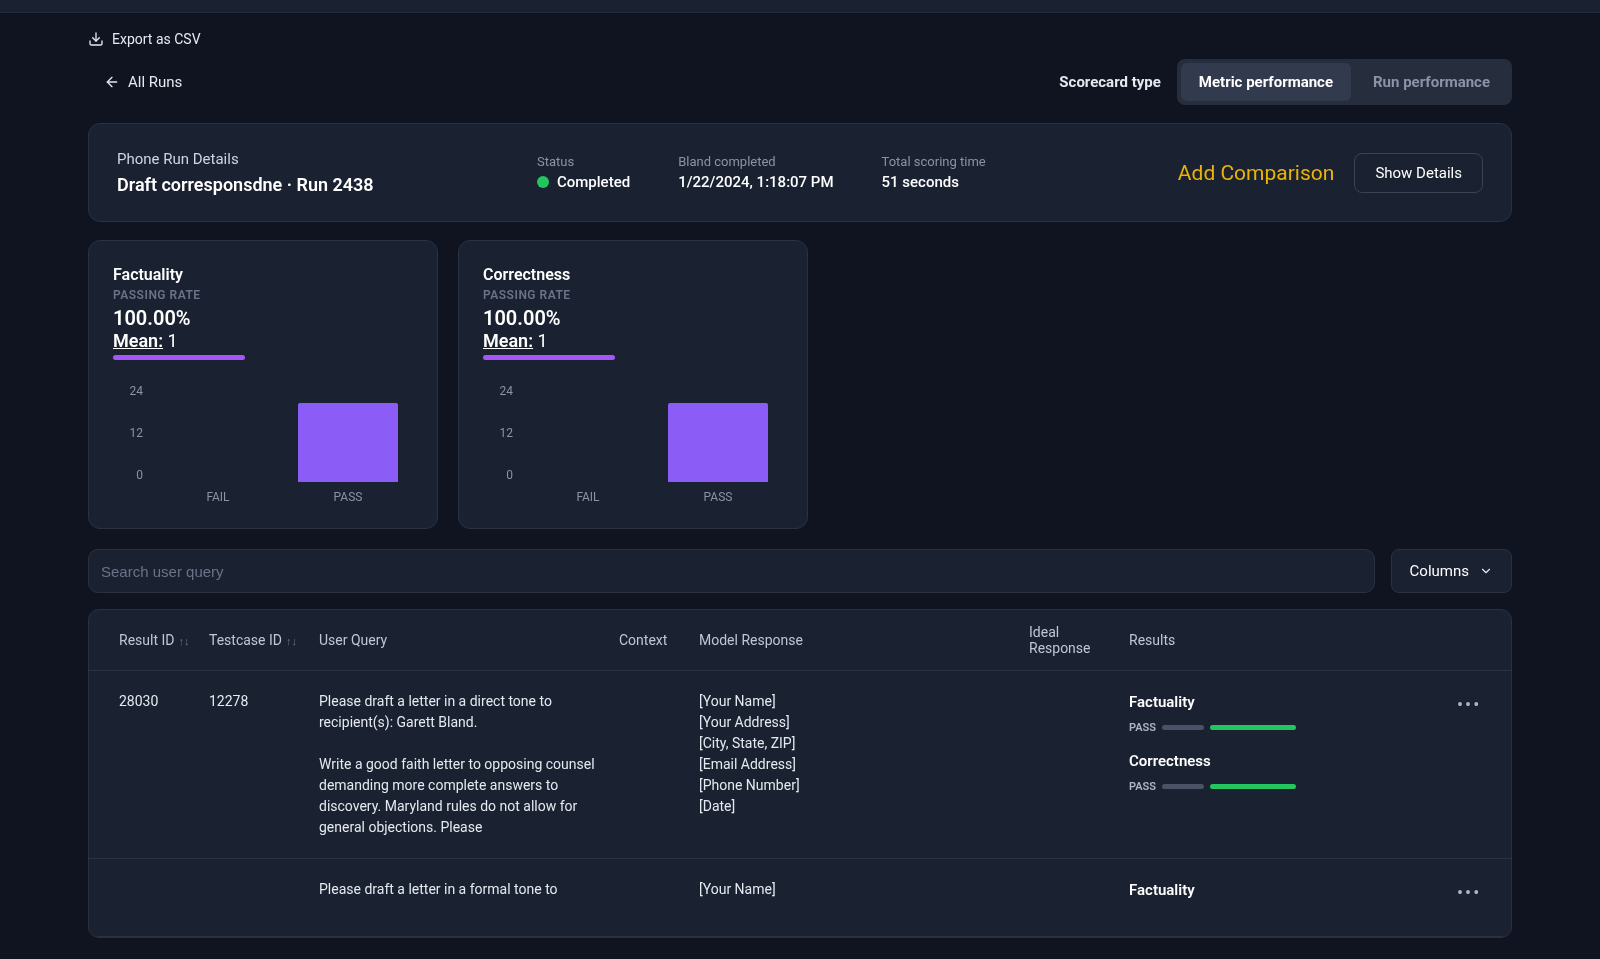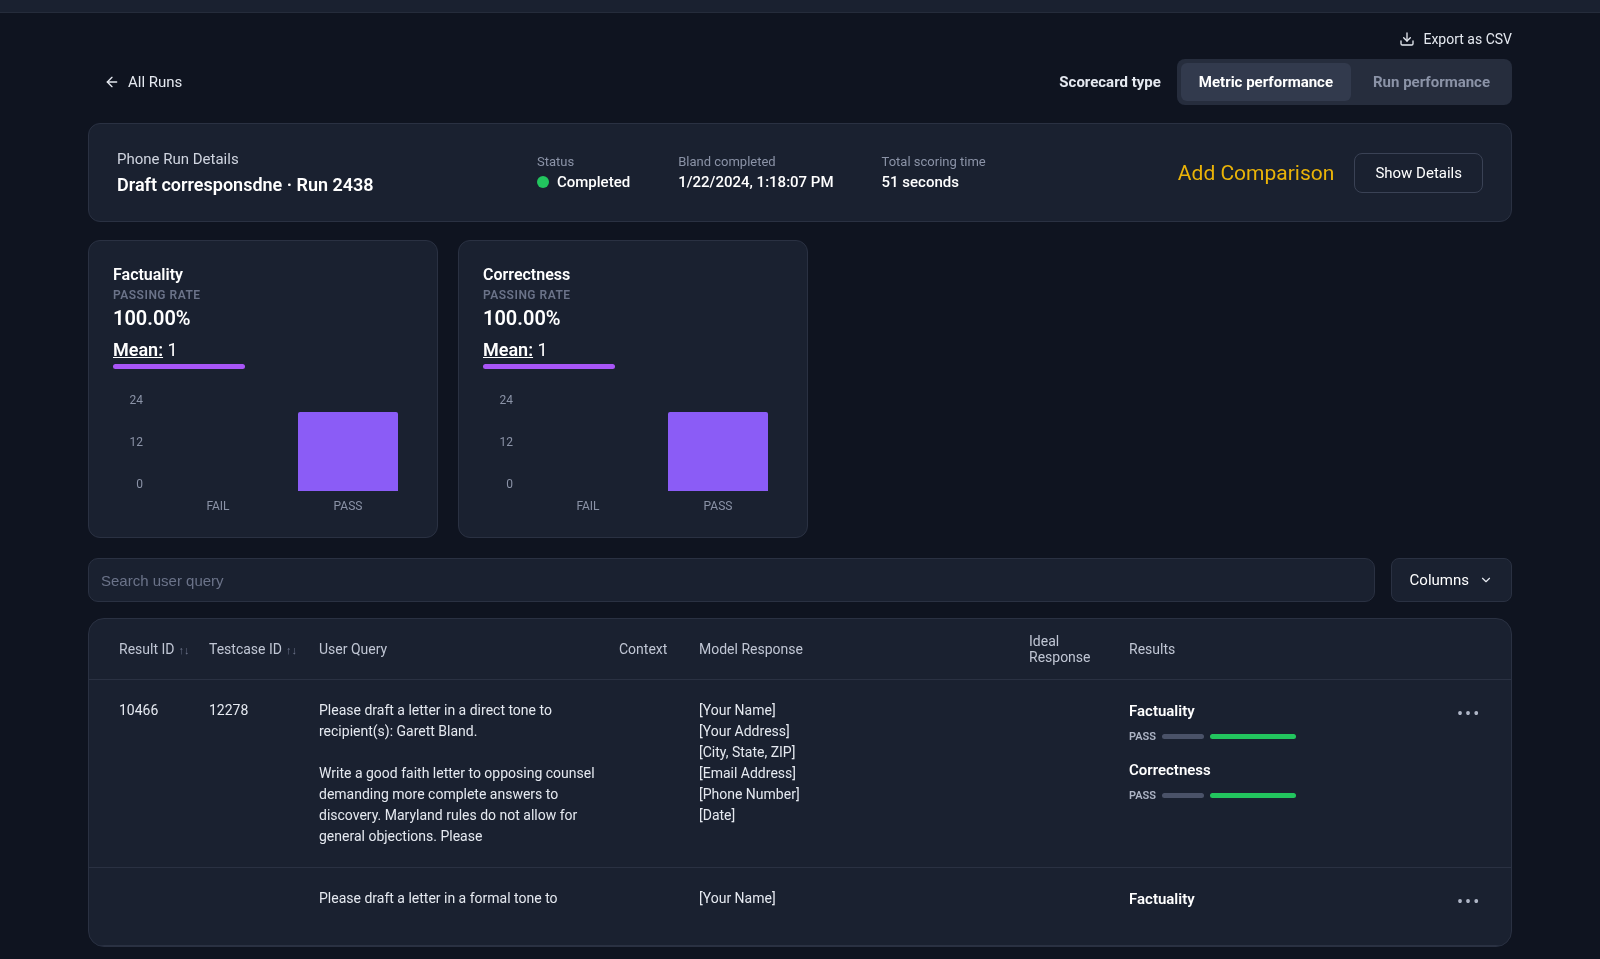--- a/index.html
+++ b/index.html
@@ -14,21 +14,20 @@
   .topbar {
     height: 13px;
     background: #1a2130;
     border-bottom: 1px solid #252c3b;
   }
   .page {
     padding: 0 88px 0 88px;
   }
   .export-row {
     display: flex;
-    justify-content: flex-end;
     padding: 18px 0 12px;
   }
   .export-btn {
     display: flex;
     align-items: center;
     gap: 8px;
     color: #e5e9f0;
     font-size: 14px;
     cursor: pointer;
   }
@@ -163,21 +162,21 @@
     color: #6b7389;
     font-size: 12px;
     letter-spacing: 0.5px;
     font-weight: 600;
     margin-bottom: 4px;
   }
   .metric-rate {
     color: #fff;
     font-size: 20px;
     font-weight: 600;
-    margin-bottom: 9px;
+    margin-bottom: 0;
   }
   .metric-mean {
     color: #fff;
     font-size: 18px;
     margin-bottom: 4px;
   }
   .metric-mean b { font-weight: 600; text-decoration: underline; }
   .mean-bar {
     height: 5px;
     background: #a855f7;
@@ -255,21 +254,21 @@
     border: 1px solid #2a3142;
     border-radius: 8px;
     padding: 12px 18px;
     color: #fff;
     font-size: 15px;
     cursor: pointer;
   }
   .table {
     background: #1a2130;
     border: 1px solid #2a3142;
-    border-radius: 16px;
+    border-radius: 11px;
     overflow: hidden;
   }
   .thead {
     display: flex;
     padding: 14px 22px;
     border-bottom: 1px solid #2a3142;
     color: #c0c6d4;
     font-size: 14px;
     align-items: center;
   }
@@ -479,21 +478,21 @@
       </div>
       <div class="th col-query">User Query</div>
       <div class="th col-context">Context</div>
       <div class="th col-response">Model Response</div>
       <div class="th col-ideal">Ideal Response</div>
       <div class="th col-results">Results</div>
       <div class="th col-menu"></div>
     </div>
     <div class="tbody" id="tbody">
         <div class="trow">
-    <div class="td col-result">10466</div>
+    <div class="td col-result">28030</div>
     <div class="td col-testcase">12278</div>
     <div class="td col-query" style="white-space:pre-line">Please draft a letter in a direct tone to recipient(s): Garett Bland.
 
 Write a good faith letter to opposing counsel demanding more complete answers to discovery. Maryland rules do not allow for general objections. Please</div>
     <div class="td col-context"></div>
     <div class="td col-response" style="white-space:pre-line">[Your Name]
 [Your Address]
 [City, State, ZIP]
 [Email Address]
 [Phone Number]

